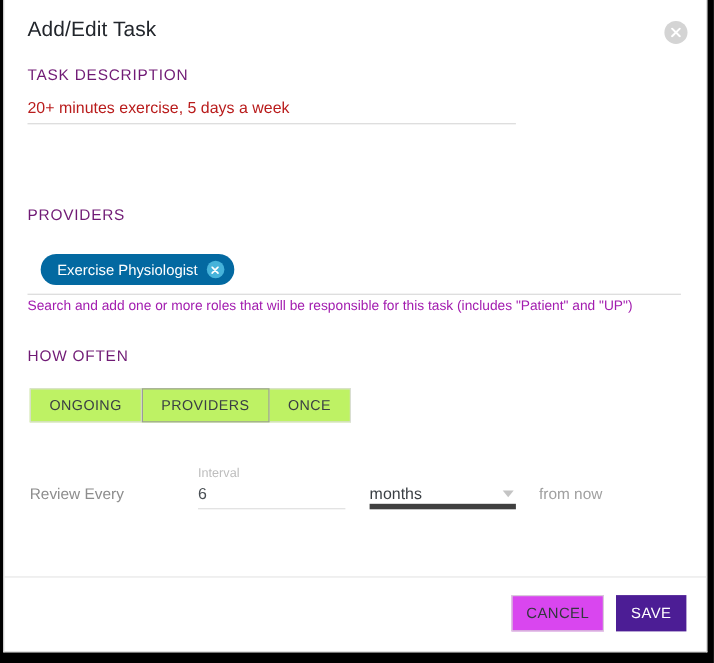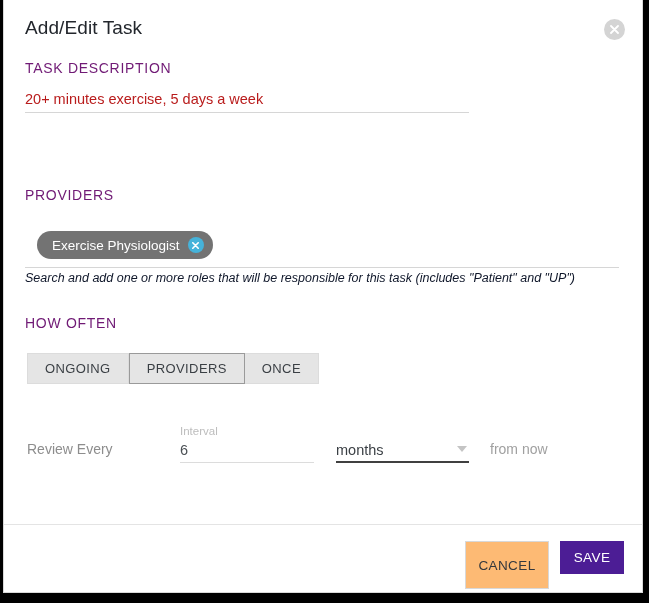--- a/index.html
+++ b/index.html
@@ -94,21 +94,21 @@
     width: 594px;
     height: 38px;
     border-bottom: 1px solid #d6d6d6;
     box-sizing: border-box;
   }
   .chip {
     position: absolute;
     left: 12px;
     top: 1px;
     height: 28px;
-    background: #737373;
+    background: #0369a1;
     border-radius: 14px;
     display: flex;
     align-items: center;
     padding: 0 9px 0 15px;
     cursor: default;
   }
   .chip-label {
     font-size: 13.5px;
     color: #ffffff;
     white-space: nowrap;
@@ -126,37 +126,36 @@
     align-items: center;
     justify-content: center;
   }
   .chip-remove svg { display: block; }
 
   .helper-text {
     position: absolute;
     left: 21px;
     top: 271px;
     font-size: 12.5px;
-    color: #0f172a;
-    white-space: nowrap;
-    font-style: italic;
+    color: #a21caf;
+    white-space: nowrap;
   }
 
   
   .tabs {
     position: absolute;
     left: 23px;
     top: 353px;
     display: flex;
     height: 31px;
   }
   .tab {
     height: 31px;
     box-sizing: border-box;
-    background: #e5e5e5;
+    background: #bef264;
     border: 1px solid #dcdcdc;
     border-left: none;
     font-family: "Liberation Sans", sans-serif;
     font-size: 13px;
     color: #3a3f44;
     letter-spacing: 0.4px;
     cursor: pointer;
     padding: 0 17px;
     white-space: nowrap;
   }
@@ -199,21 +198,21 @@
     color: #4a4f54;
     padding: 0;
     box-sizing: border-box;
   }
   .unit-select-wrap {
     position: absolute;
     left: 332px;
     top: 437px;
     width: 133px;
     height: 26px;
-    border-bottom: 2px solid #404040;
+    border-bottom: 5px solid #404040;
     box-sizing: border-box;
   }
   .unit-select {
     width: 100%;
     height: 25px;
     border: none;
     outline: none;
     background: transparent;
     font-family: "Liberation Sans", sans-serif;
     font-size: 14.5px;
@@ -252,22 +251,22 @@
     top: 524px;
     width: 638px;
     height: 1px;
     background: #e4e4e4;
   }
   .btn-cancel {
     position: absolute;
     left: 461px;
     top: 541px;
     width: 84px;
-    height: 48px;
-    background: #fdba74;
+    height: 33px;
+    background: #d946ef;
     border: 1px solid #d8d8d8;
     font-family: "Liberation Sans", sans-serif;
     font-size: 13.5px;
     color: #33383d;
     letter-spacing: 0.4px;
     cursor: pointer;
     box-sizing: border-box;
   }
   .btn-save {
     position: absolute;

